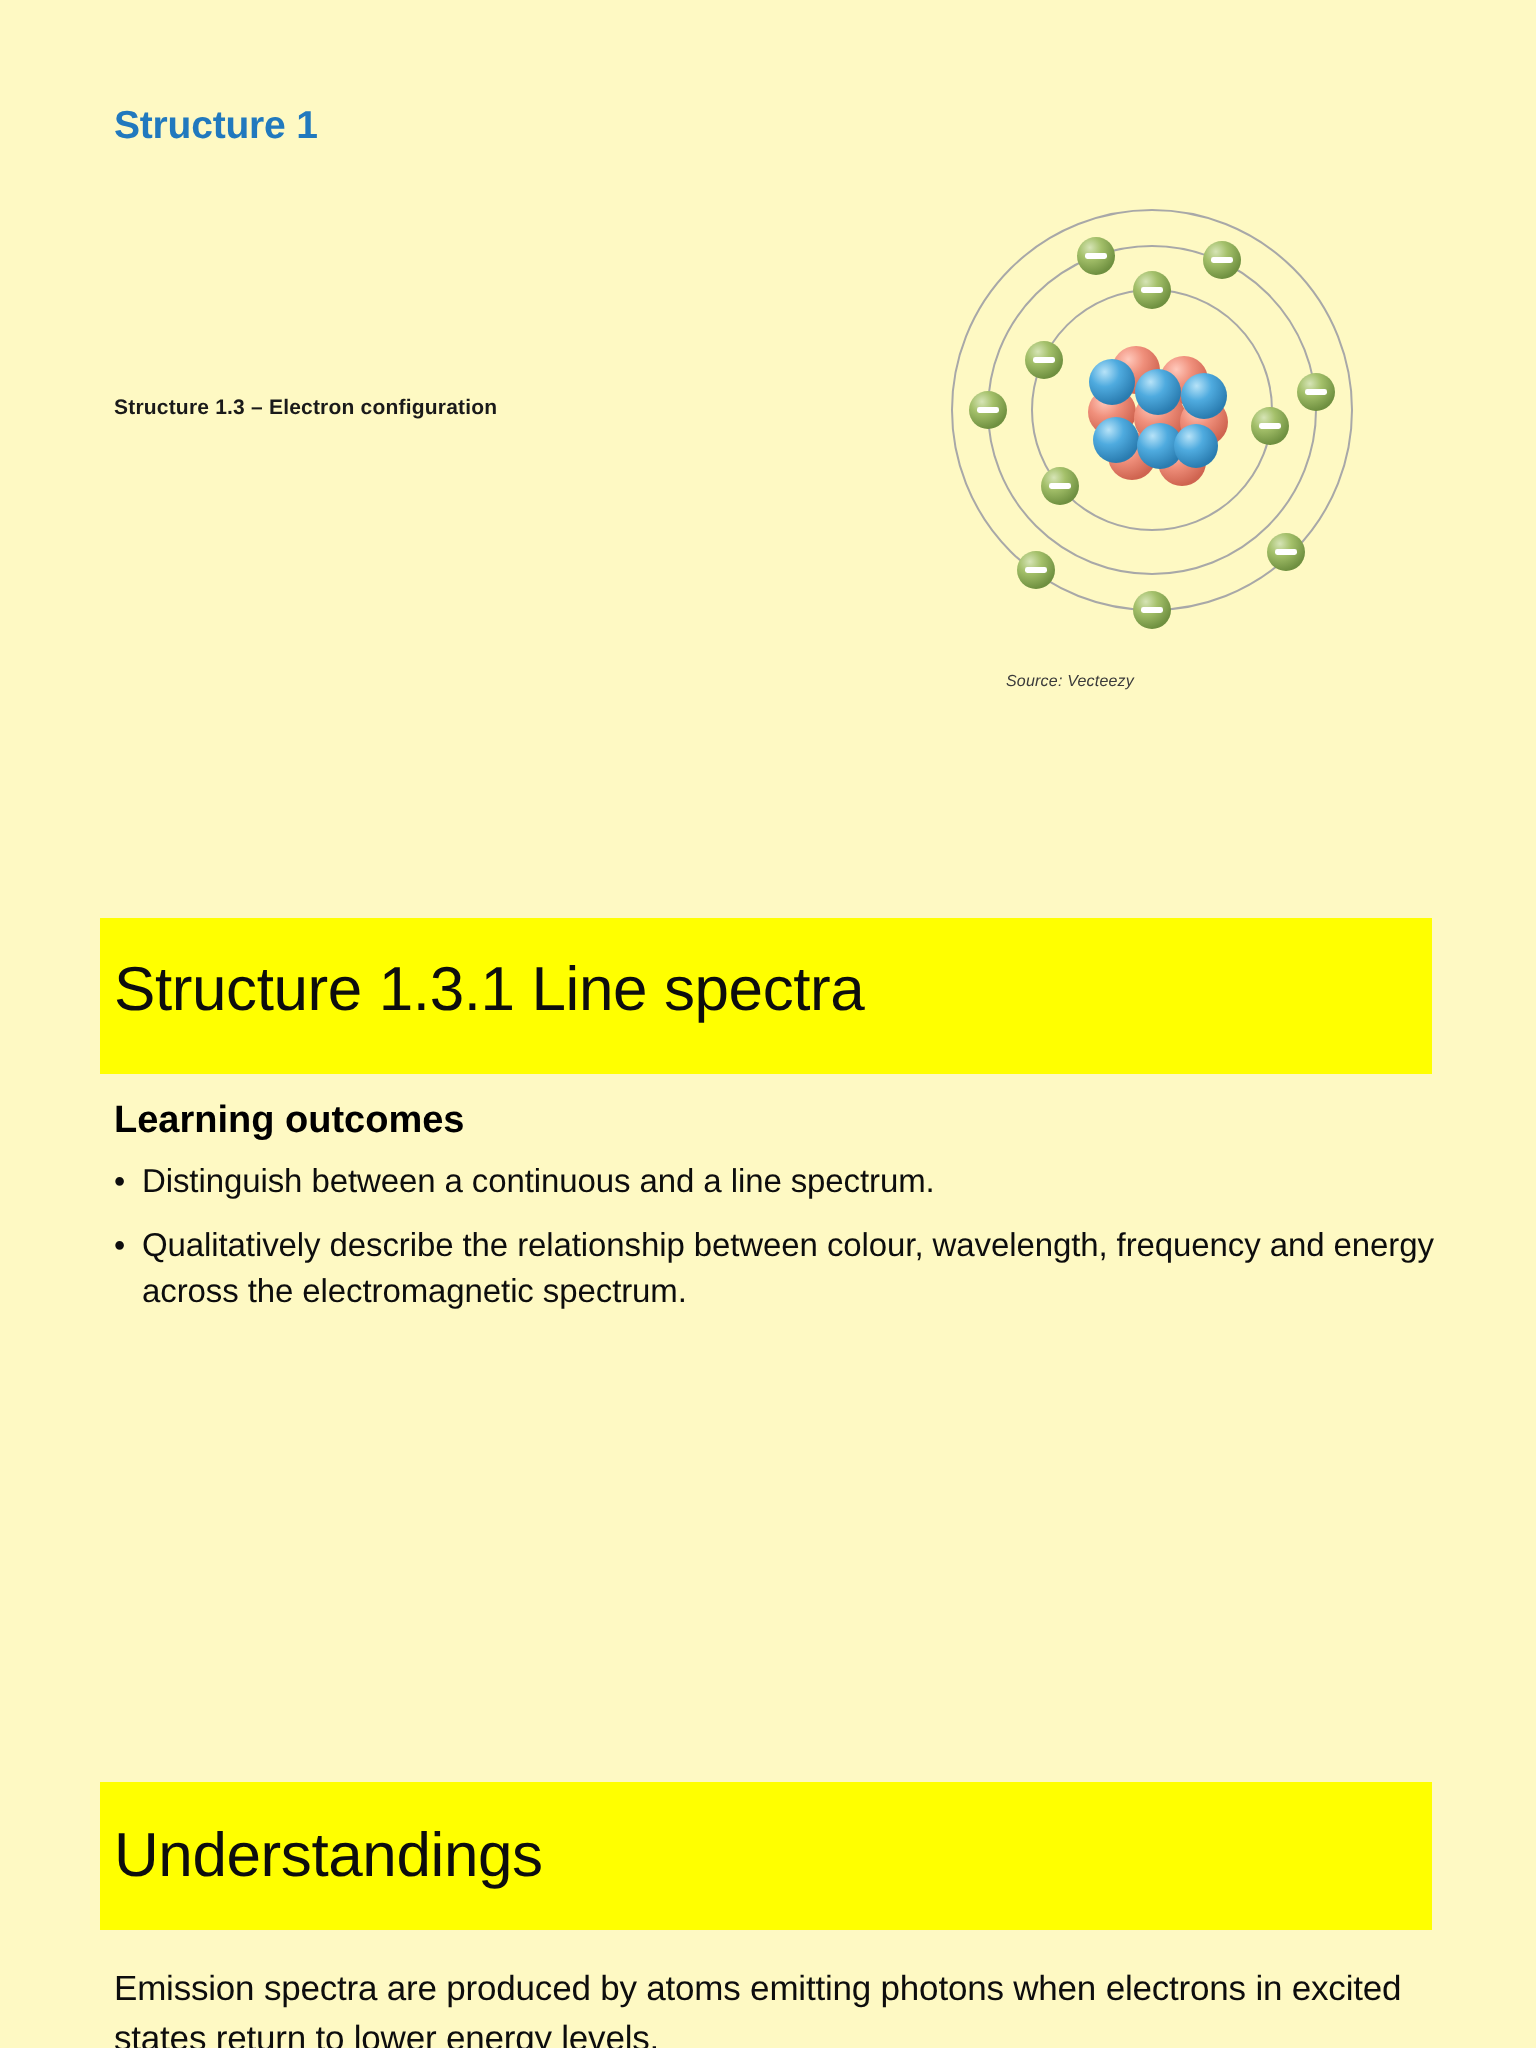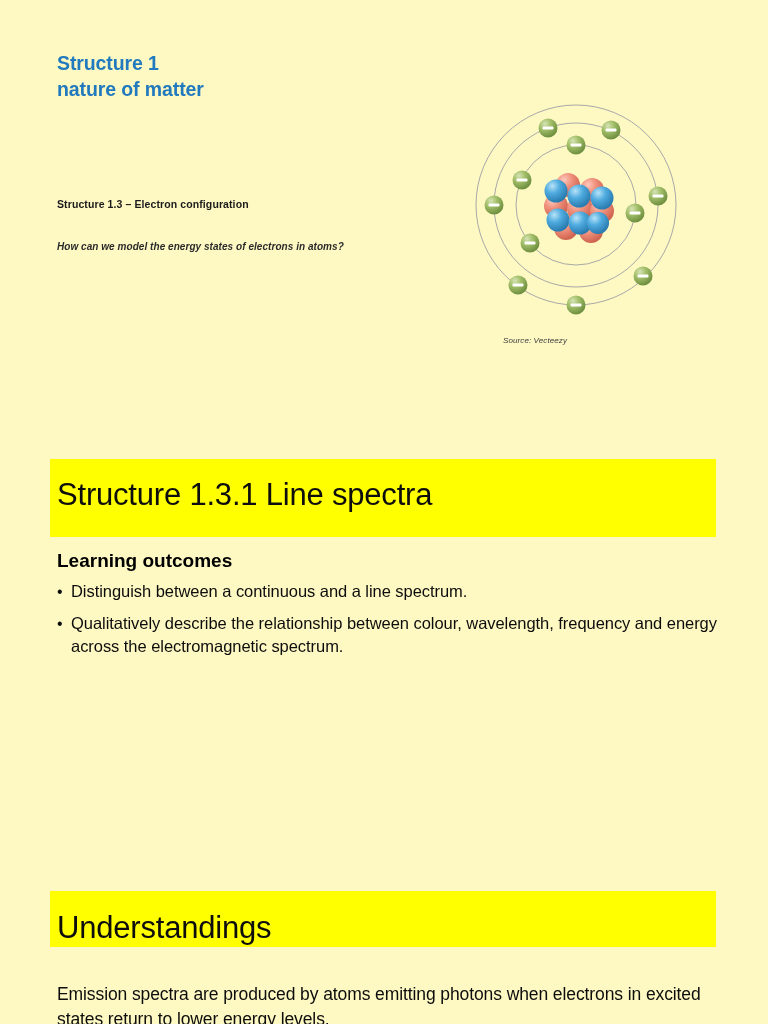--- a/index.html
+++ b/index.html
@@ -88,21 +88,21 @@
   }
 
   
   .banner {
     position: absolute;
     left: 50px;
     width: 666px;
     background: #FFFF00;
   }
   .banner-1 { top: 459px; height: 78px; }
-  .banner-2 { top: 891px; height: 56px; }
+  .banner-2 { top: 891px; height: 74px; }
   .banner-title {
     position: absolute;
     left: 7px;
     font-family: "Liberation Sans", sans-serif;
     font-weight: normal;
     font-size: 31px;
     line-height: 36px;
     color: #0d0d0d;
     letter-spacing: -0.2px;
     white-space: nowrap;
@@ -163,25 +163,23 @@
     letter-spacing: -0.1px;
   }
 </style>
 </head>
 <body>
 
 <div class="page">
 
   <div class="title-block">
     <div class="title-line">Structure 1</div>
-    <div class="title-line">nature of matter</div>
   </div>
 
   <div class="sub-heading">Structure 1.3 – Electron configuration</div>
-  <div class="sub-question">How can we model the energy states of electrons in atoms?</div>
 
   <div class="atom-figure">
     <svg class="atom-svg" width="260" height="250" viewBox="0 0 260 250">
       <defs>
         <radialGradient id="gElectron" cx="34%" cy="28%" r="72%">
           <stop offset="0%" stop-color="#d6e4b6"></stop>
           <stop offset="42%" stop-color="#a4c06a"></stop>
           <stop offset="100%" stop-color="#6f9040"></stop>
         </radialGradient>
         <radialGradient id="gProton" cx="34%" cy="28%" r="72%">

